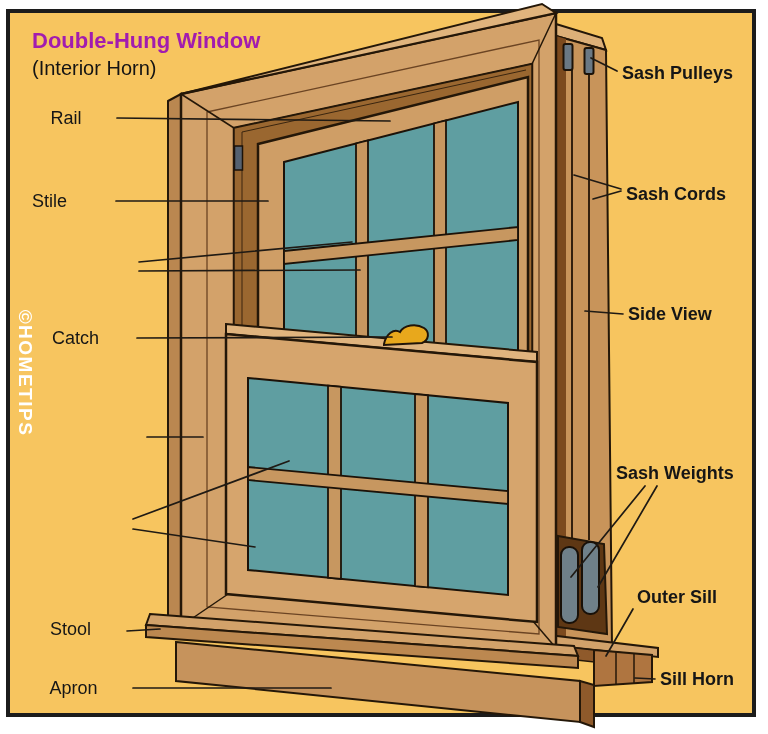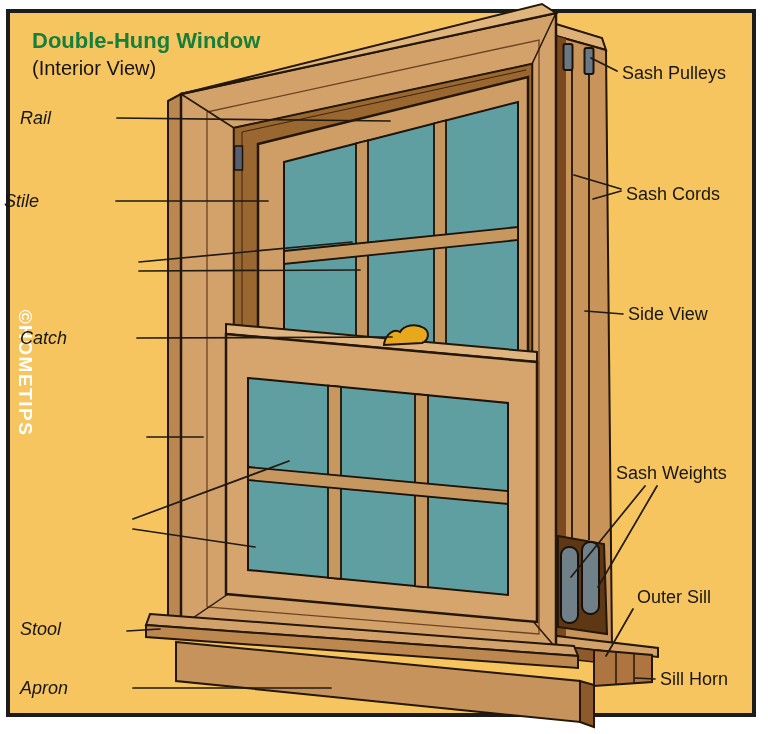--- a/index.html
+++ b/index.html
@@ -10,25 +10,25 @@
   }
   #panel{
     position:absolute;left:6px;top:9px;width:750px;height:708px;
     box-sizing:border-box;background:#F7C55F;border:4px solid #1C1C1C;
   }
   #art{position:absolute;left:0;top:0;width:768px;height:734px;}
   .lbl{
     position:absolute;font-size:18px;line-height:22px;color:#161616;
     white-space:nowrap;
   }
-  .lbl.right-col{text-align:right;}
-  .lbl.left-col{text-align:left;font-style:italic;}
+  .lbl.right-col{text-align:right;font-weight:bold;}
+  .lbl.left-col{text-align:center;}
   #title{
     position:absolute;left:32px;top:28px;font-size:22px;line-height:26px;
-    font-weight:bold;color:#15803d;
+    font-weight:bold;color:#a21caf;
   }
   #subtitle{
     position:absolute;left:32px;top:56px;font-size:20px;line-height:24px;
     color:#141414;
   }
   #watermark{
     position:absolute;left:-61px;top:362px;width:172px;height:22px;
     transform:rotate(90deg);text-align:center;
     font-size:19px;font-weight:bold;letter-spacing:1.5px;color:#FFFFFF;
   }
@@ -122,21 +122,21 @@
       <line x1="621" y1="191" x2="593" y2="199"></line>
       <line x1="623" y1="314" x2="585" y2="311"></line>
       <line x1="645" y1="486" x2="571" y2="577"></line>
       <line x1="657" y1="486" x2="598" y2="587"></line>
       <line x1="633" y1="609" x2="606" y2="656"></line>
       <line x1="655" y1="679" x2="635" y2="678"></line>
     </g>
   </svg>
 
   <div id="title">Double-Hung Window</div>
-  <div id="subtitle">(Interior View)</div>
+  <div id="subtitle">(Interior Horn)</div>
   <div id="watermark">©HOMETIPS</div>
 
   <div class="lbl left-col" style="left:20px;top:107px;width:92px">Rail</div>
   <div class="lbl left-col" style="left:4px;top:190px;width:91px">Stile</div>
   <div class="lbl left-col" style="left:20px;top:327px;width:111px">Catch</div>
   <div class="lbl left-col" style="left:20px;top:618px;width:101px">Stool</div>
   <div class="lbl left-col" style="left:20px;top:677px;width:107px">Apron</div>
 
   <div class="lbl right-col" style="left:622px;top:62px">Sash Pulleys</div>
   <div class="lbl right-col" style="left:626px;top:183px">Sash Cords</div>

